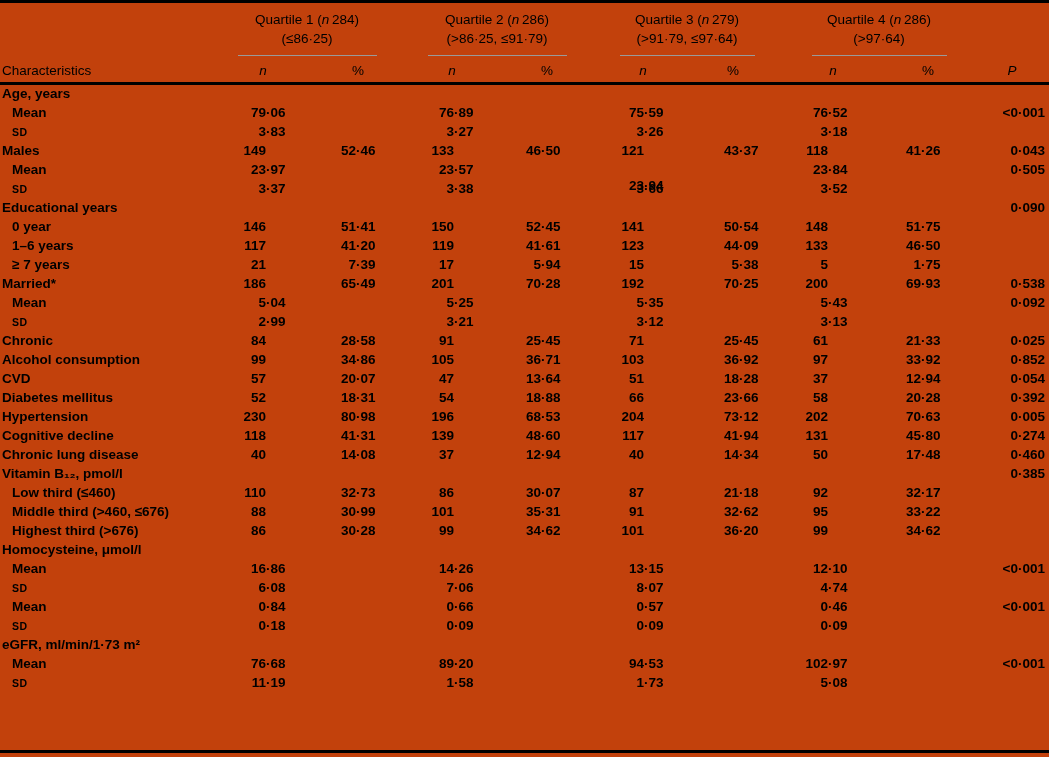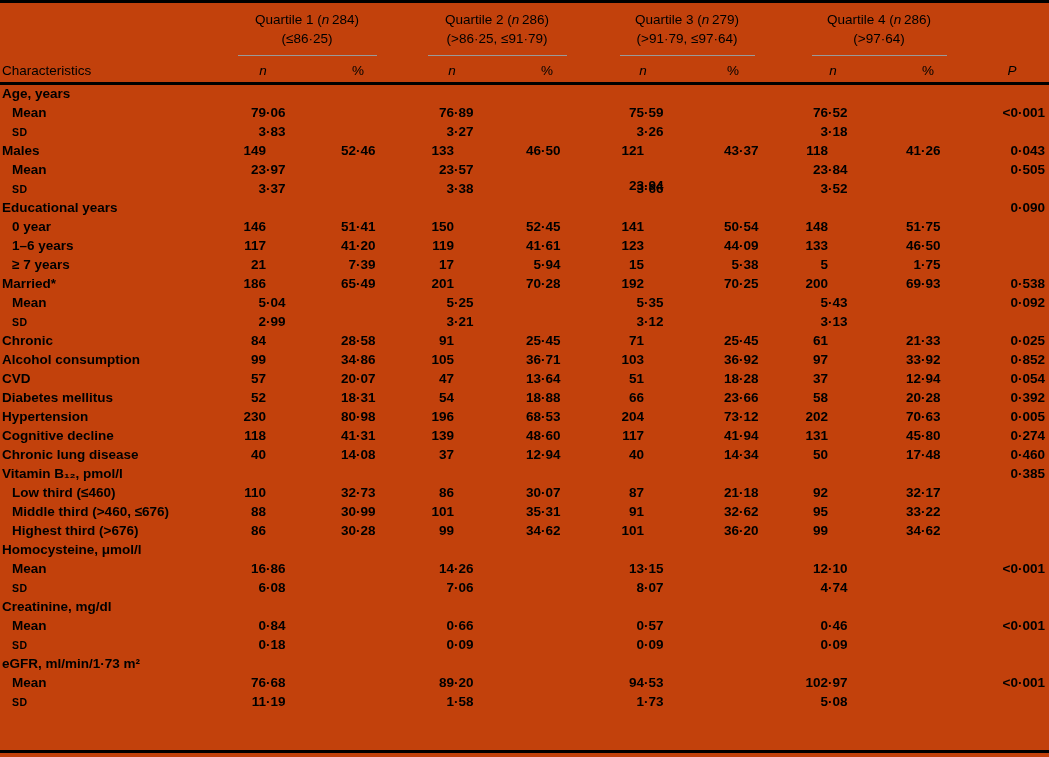--- a/index.html
+++ b/index.html
@@ -303,23 +303,20 @@
         <span class="cell pcol" style="left: 940px; width: 105px;">&lt;0·001</span>
       </div>
       <div class="trow">
         <span class="rlabel sc" style="left: 12px;">SD</span>
         <span class="cell" style="left: 232px; width: 53px;"><span>6</span><span class="fp">·08</span></span>
         <span class="cell" style="left: 375px; width: 98px;"><span>7</span><span class="fp">·06</span></span>
         <span class="cell" style="left: 560px; width: 103px;"><span>8</span><span class="fp">·07</span></span>
         <span class="cell" style="left: 758px; width: 89px;"><span>4</span><span class="fp">·74</span></span>
       </div>
       <div class="trow">
-        <span class="rlabel" style="left: 2px;">Creatinine, mg/dl</span>
-      </div>
-      <div class="trow">
         <span class="rlabel" style="left: 12px;">Mean</span>
         <span class="cell" style="left: 232px; width: 53px;"><span>0</span><span class="fp">·84</span></span>
         <span class="cell" style="left: 375px; width: 98px;"><span>0</span><span class="fp">·66</span></span>
         <span class="cell" style="left: 560px; width: 103px;"><span>0</span><span class="fp">·57</span></span>
         <span class="cell" style="left: 758px; width: 89px;"><span>0</span><span class="fp">·46</span></span>
         <span class="cell pcol" style="left: 940px; width: 105px;">&lt;0·001</span>
       </div>
       <div class="trow">
         <span class="rlabel sc" style="left: 12px;">SD</span>
         <span class="cell" style="left: 232px; width: 53px;"><span>0</span><span class="fp">·18</span></span>

